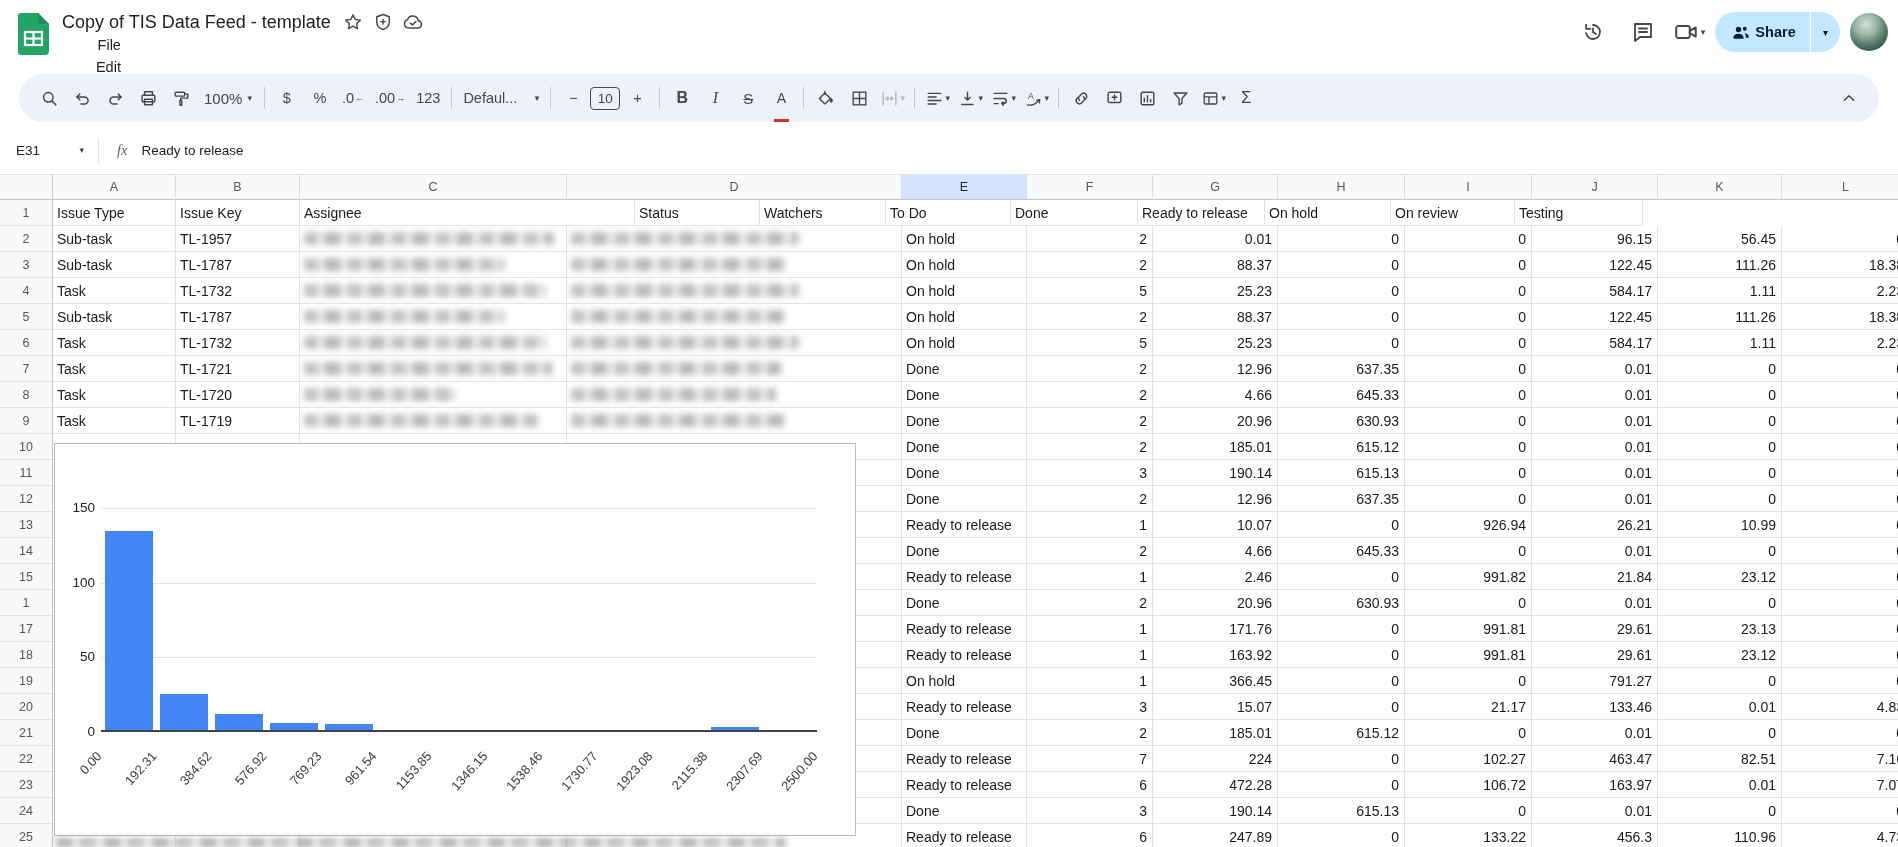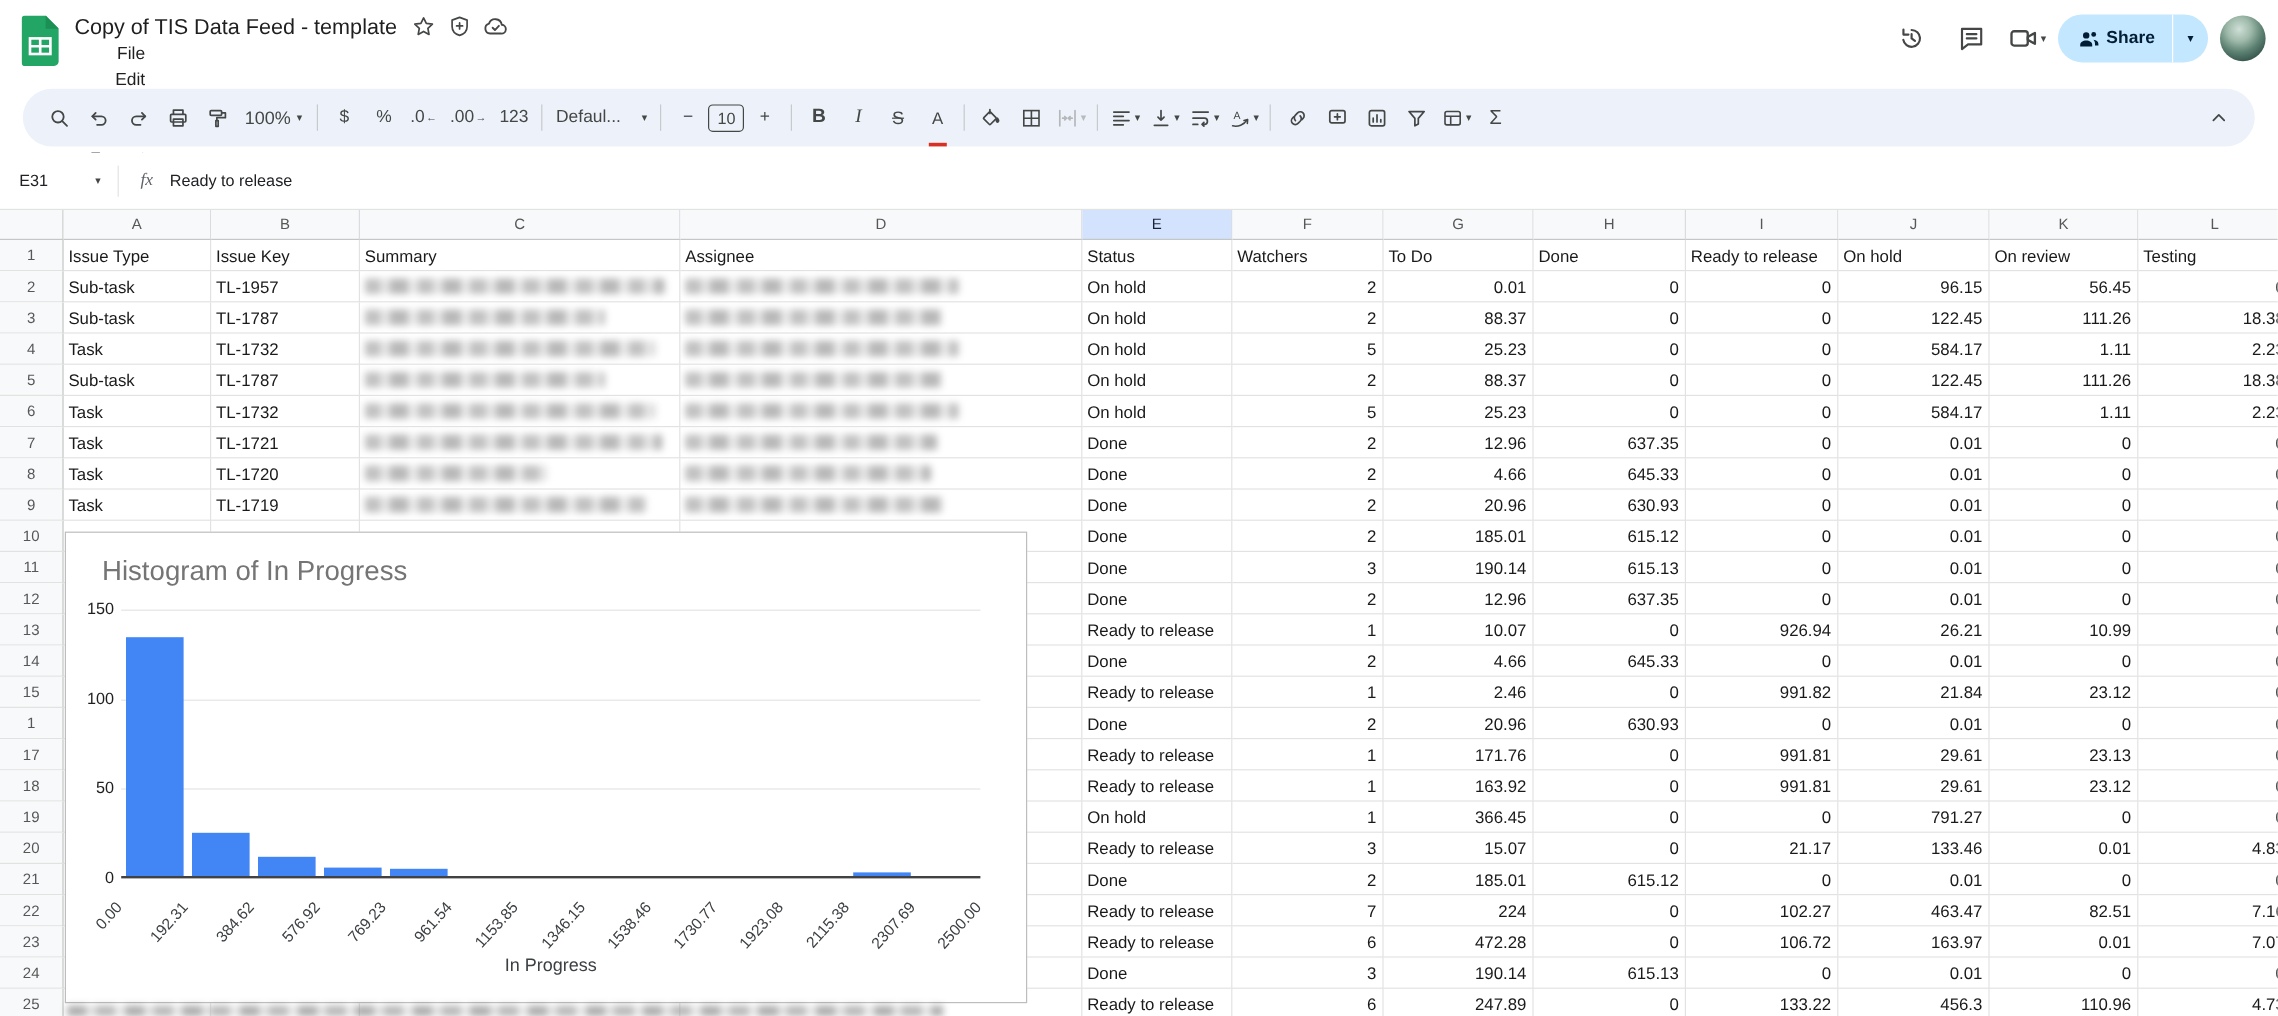--- a/index.html
+++ b/index.html
@@ -381,21 +381,20 @@
       <div class="colh" style="width: 127px;">I</div>
       <div class="colh" style="width: 126px;">J</div>
       <div class="colh" style="width: 124px;">K</div>
       <div class="colh" style="width: 128px;">L</div>
     </div>
   <div class="rows">
       <div class="r">
         <div class="rn">1</div>
         <div class="c" style="width: 123px; flex: 0 0 123px;">Issue Type</div>
         <div class="c" style="width: 124px; flex: 0 0 124px;">Issue Key</div>
-        <div class="c" style="width: 267px; flex: 0 0 267px;">Summary</div>
         <div class="c" style="width: 335px; flex: 0 0 335px;">Assignee</div>
         <div class="c" style="width: 125px; flex: 0 0 125px;">Status</div>
         <div class="c" style="width: 126px; flex: 0 0 126px;">Watchers</div>
         <div class="c" style="width: 125px; flex: 0 0 125px;">To Do</div>
         <div class="c" style="width: 127px; flex: 0 0 127px;">Done</div>
         <div class="c" style="width: 127px; flex: 0 0 127px;">Ready to release</div>
         <div class="c" style="width: 126px; flex: 0 0 126px;">On hold</div>
         <div class="c" style="width: 124px; flex: 0 0 124px;">On review</div>
         <div class="c" style="width: 128px; flex: 0 0 128px;">Testing</div>
       </div>
@@ -787,21 +786,20 @@
         <div class="c num" style="width: 125px; flex: 0 0 125px;">247.89</div>
         <div class="c num" style="width: 127px; flex: 0 0 127px;">0</div>
         <div class="c num" style="width: 127px; flex: 0 0 127px;">133.22</div>
         <div class="c num" style="width: 126px; flex: 0 0 126px;">456.3</div>
         <div class="c num" style="width: 124px; flex: 0 0 124px;">110.96</div>
         <div class="c num" style="width: 128px; flex: 0 0 128px;">4.73</div>
       </div>
     </div>
 
   <div class="chart">
-    <div class="chart-title">Histogram of In Progress</div>
     <div class="plot">
         <div class="ylab" style="left: -42px; top: 216px;">0</div>
         <div class="gline" style="top: 149.333px;"></div>
         <div class="ylab" style="left: -42px; top: 141.333px;">50</div>
         <div class="gline" style="top: 74.6667px;"></div>
         <div class="ylab" style="left: -42px; top: 66.6667px;">100</div>
         <div class="gline" style="top: 0px;"></div>
         <div class="ylab" style="left: -42px; top: -8px;">150</div>
         <div class="bar" style="left: 4px; width: 48.0769px; height: 198.613px; background: rgb(66, 133, 244);"></div>
         <div class="bar" style="left: 59.0769px; width: 48.0769px; height: 35.84px; background: rgb(66, 133, 244);"></div>
@@ -817,17 +815,16 @@
         <div class="xlab" style="left: 209.385px; top: 238px;">961.54</div>
         <div class="xlab" style="left: 264.462px; top: 238px;">1153.85</div>
         <div class="xlab" style="left: 319.538px; top: 238px;">1346.15</div>
         <div class="xlab" style="left: 374.615px; top: 238px;">1538.46</div>
         <div class="xlab" style="left: 429.692px; top: 238px;">1730.77</div>
         <div class="xlab" style="left: 484.769px; top: 238px;">1923.08</div>
         <div class="xlab" style="left: 539.846px; top: 238px;">2115.38</div>
         <div class="xlab" style="left: 594.923px; top: 238px;">2307.69</div>
         <div class="xlab" style="left: 650px; top: 238px;">2500.00</div>
       </div>
-    <div class="xaxis-title">In Progress</div>
   </div>
 
   <div class="row25-blur"></div>
 </div>
 
 </body></html>

